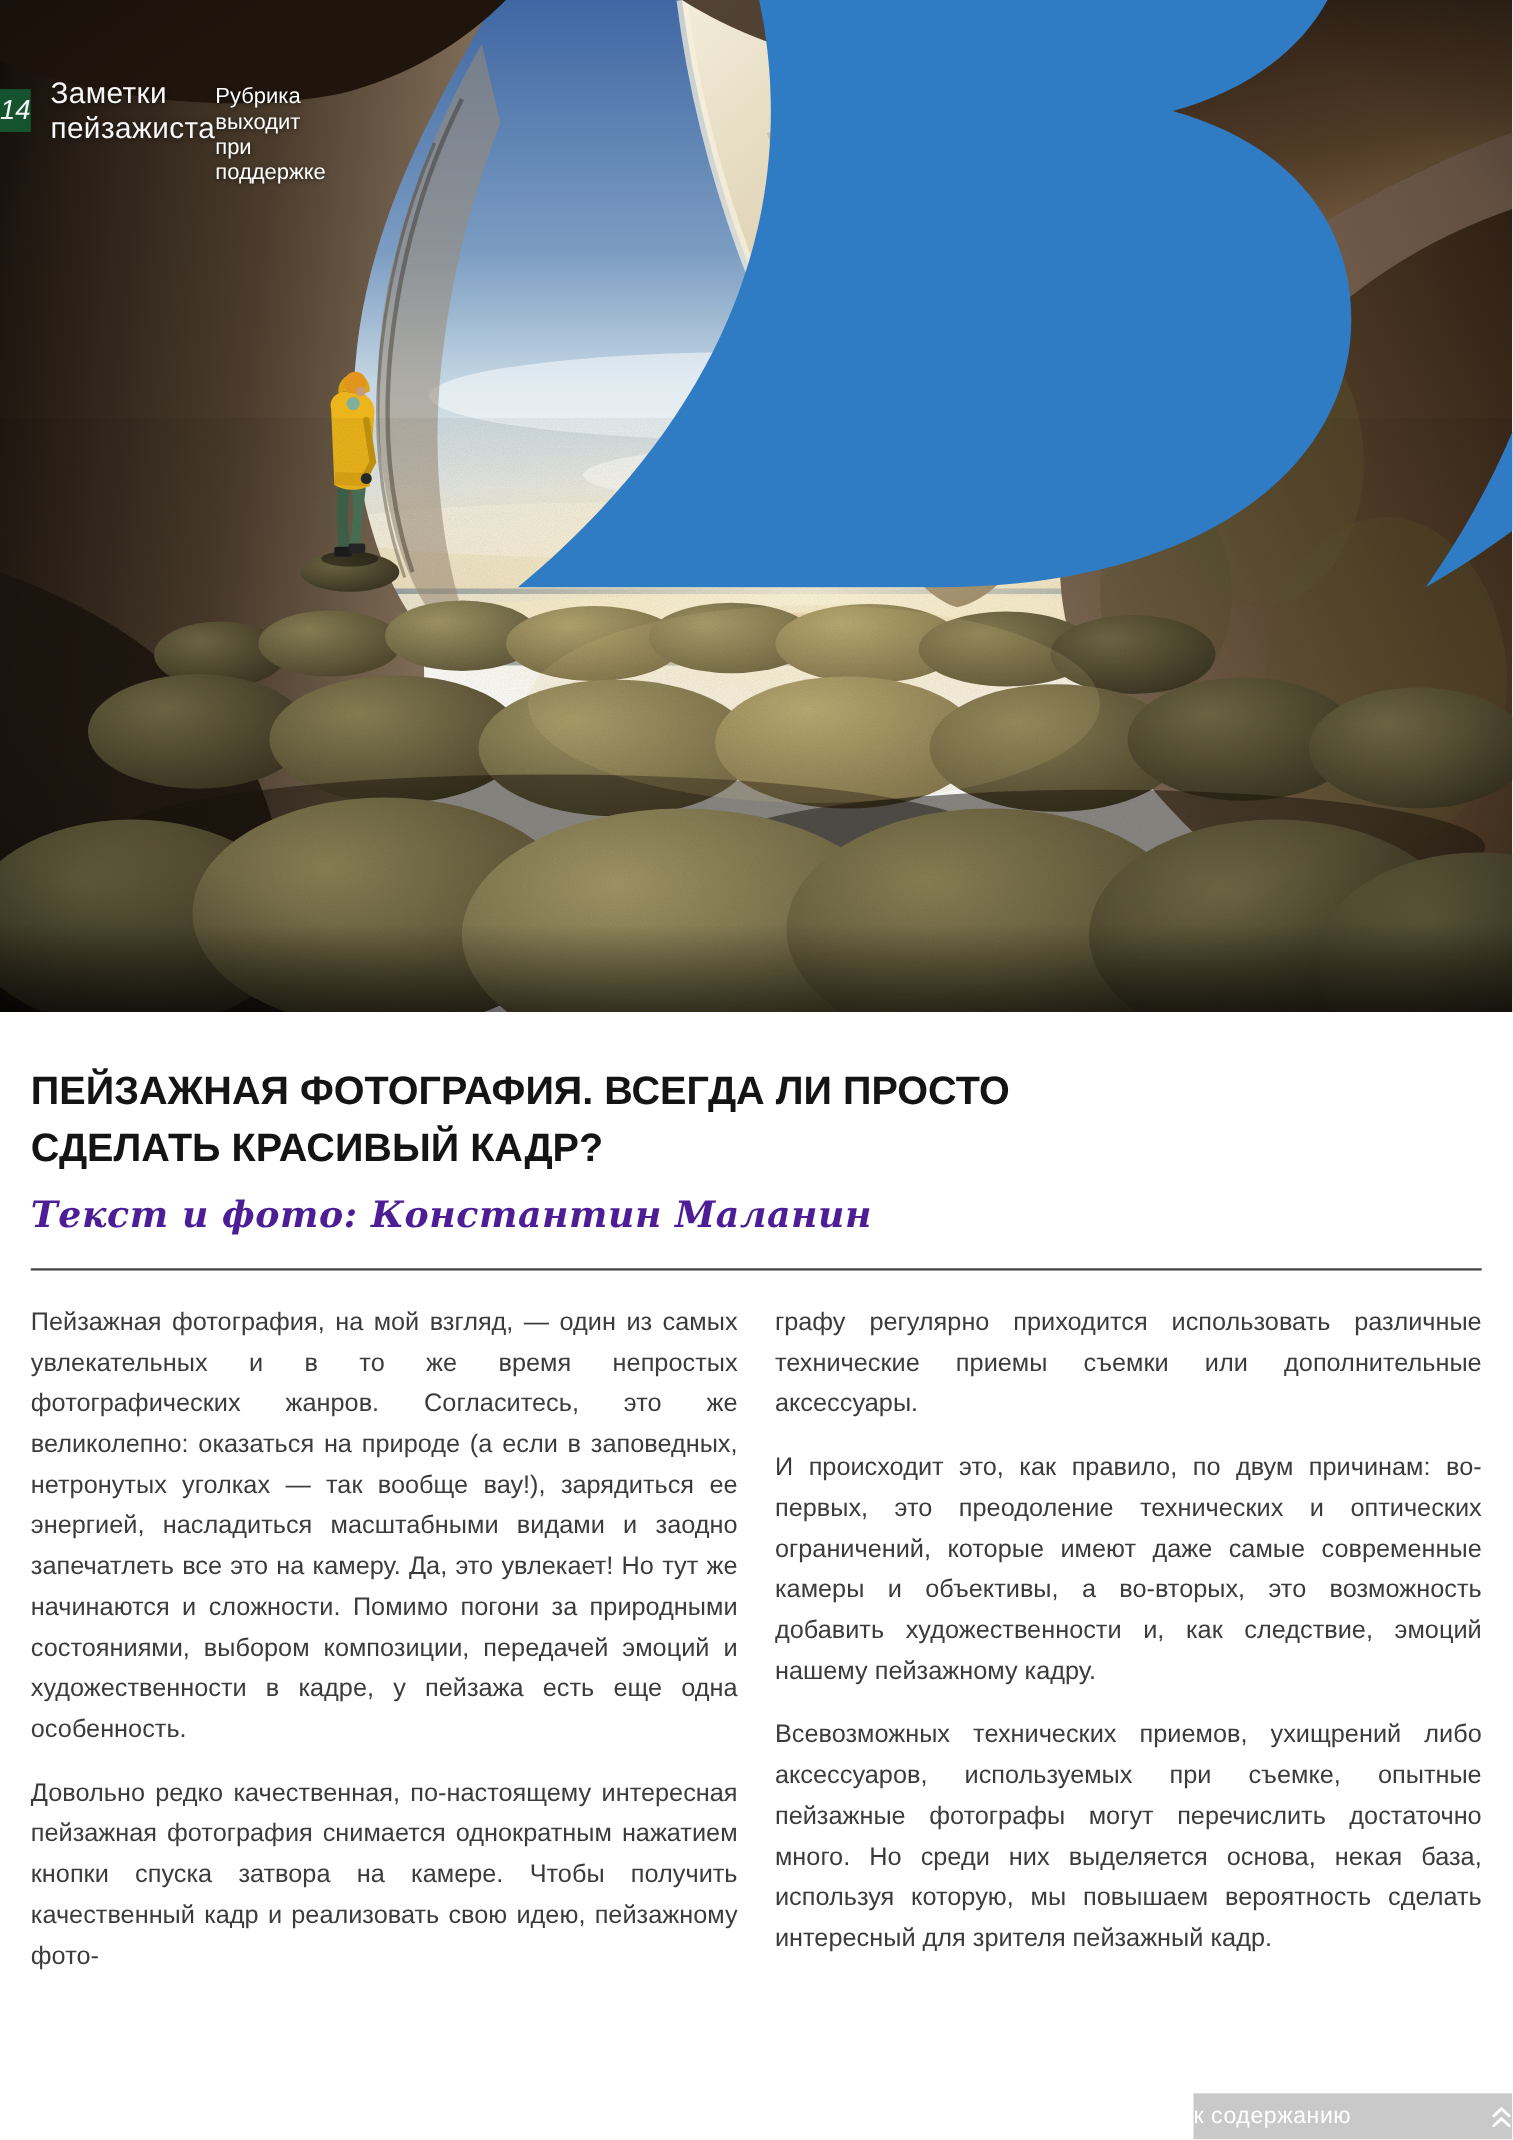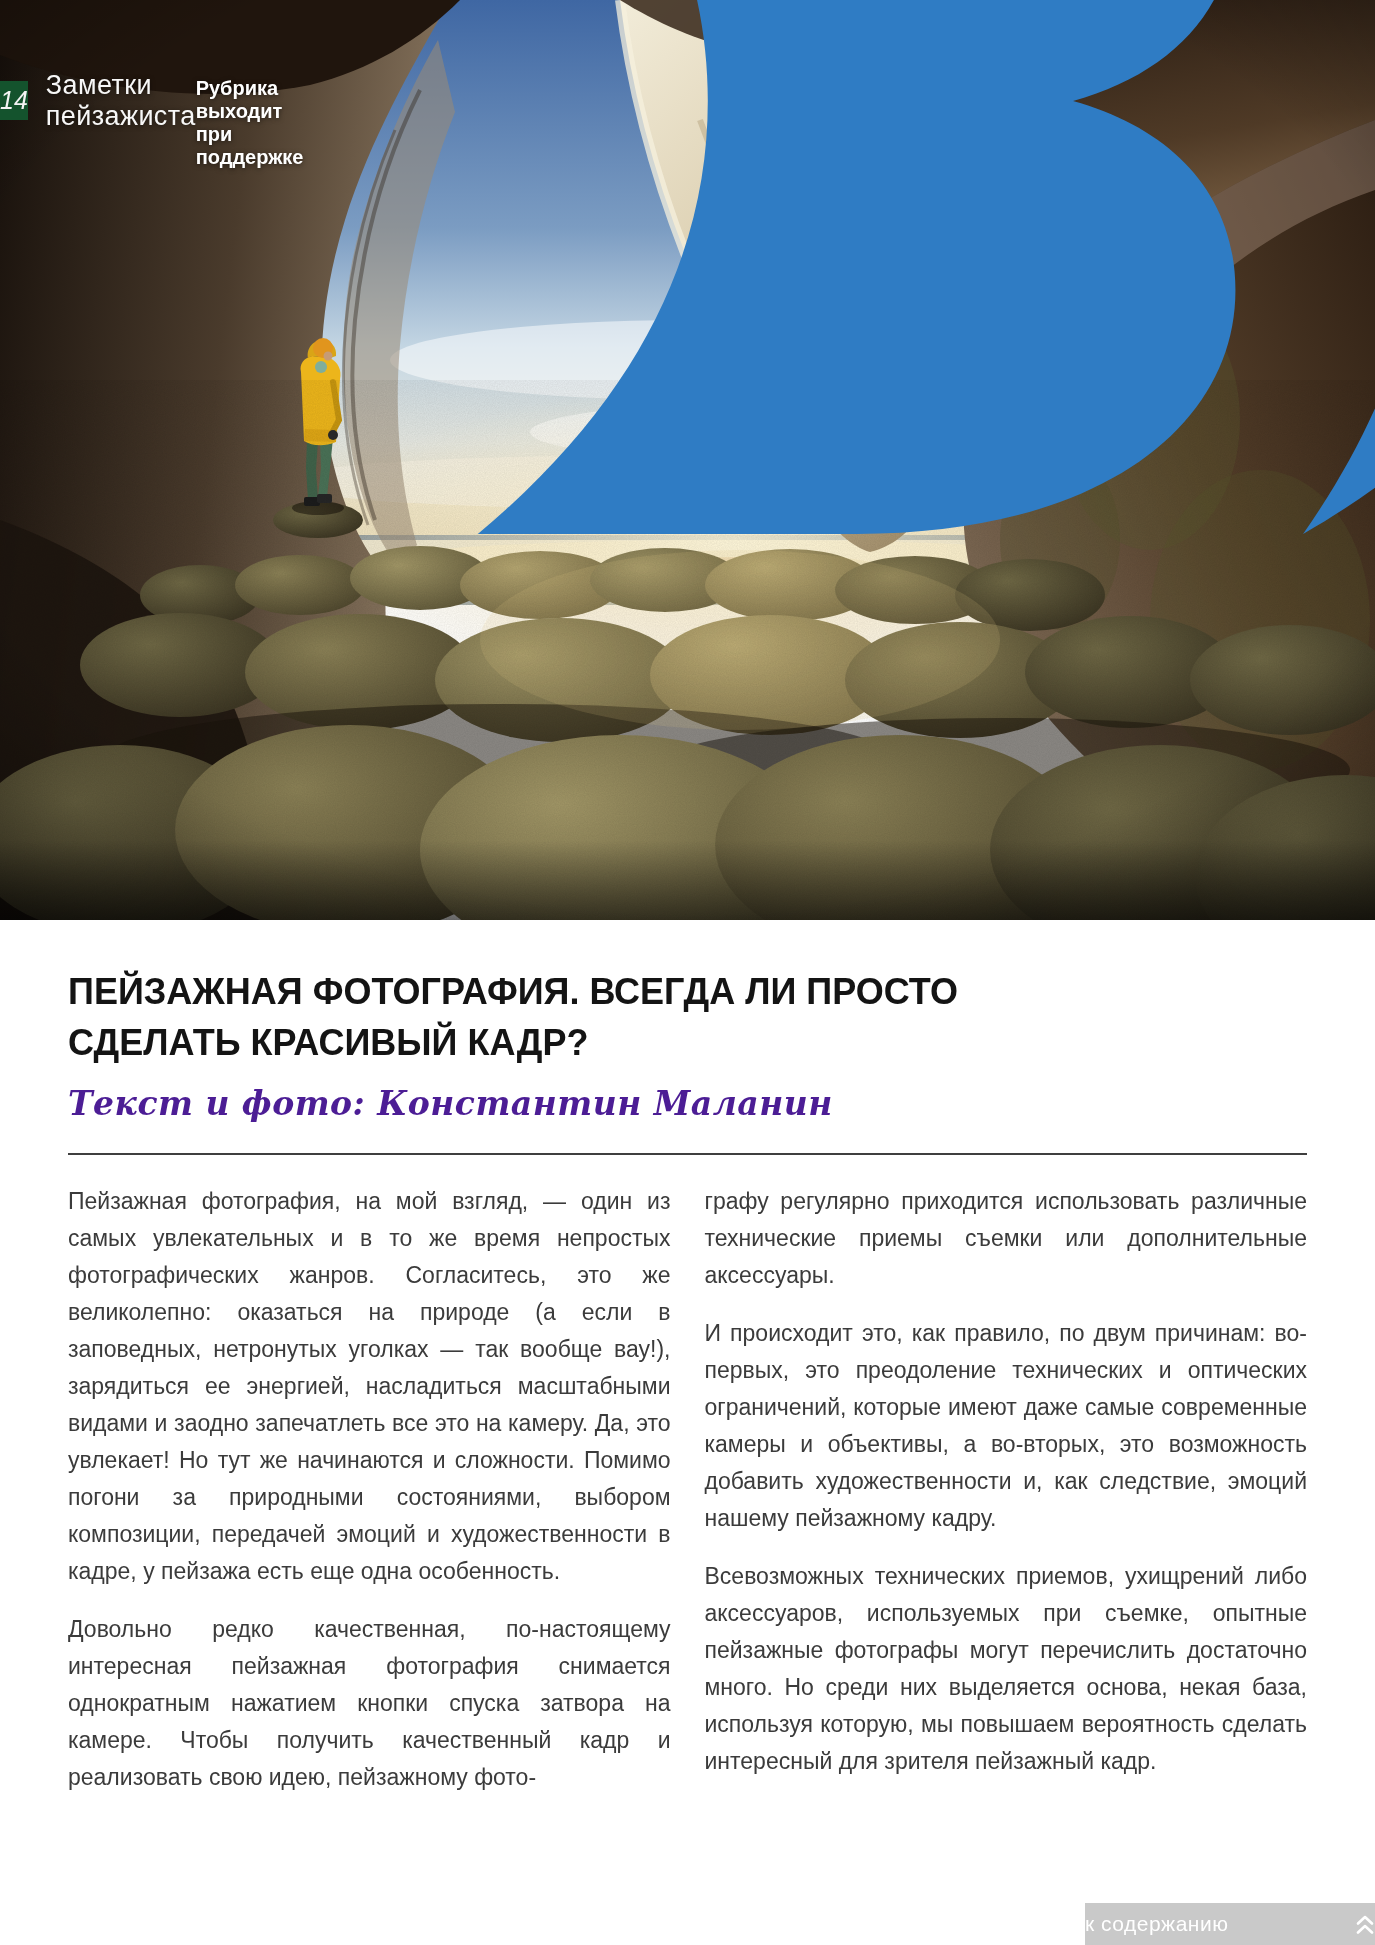--- a/index.html
+++ b/index.html
@@ -20,28 +20,28 @@
     width:46px; height:39px; background:#14532d; color:#f4f4f4;
     font-style:italic; font-size:25px; font-weight:500;
     display:flex; align-items:center; justify-content:center;
   }
   .kicker-title {
     margin-left:18px; color:#f7f7f7; font-size:27px; font-weight:500;
     letter-spacing:.4px; text-shadow:0 1px 5px rgba(0,0,0,.5);
   }
   .kicker-right { margin-left:auto; display:flex; align-items:center; gap:42px; }
   .sponsor-note {
-    color:#ffffff; font-size:20px; font-weight:700;
+    color:#ffffff; font-size:20px; font-weight:400;
     text-shadow:0 1px 5px rgba(0,0,0,.55);
     margin-top:44px;
   }
   .benro { display:flex; align-items:center; gap:8px; }
   .benro-mark { display:block; }
   
-  .content { padding:0 68px; }
+  .content { padding:0 28px; }
   .headline {
     margin:46px 0 0 0; font-size:36px; line-height:1.42; font-weight:bold;
     color:#141414; letter-spacing:0; max-width:1060px;
   }
   .hl-line { display:block; }
   .byline {
     margin-top:16px;
     font-family:"DejaVu Serif", "Liberation Serif", serif;
     font-style:italic; font-weight:bold;
     font-size:33px; color:#4c1d95; letter-spacing:.5px;

